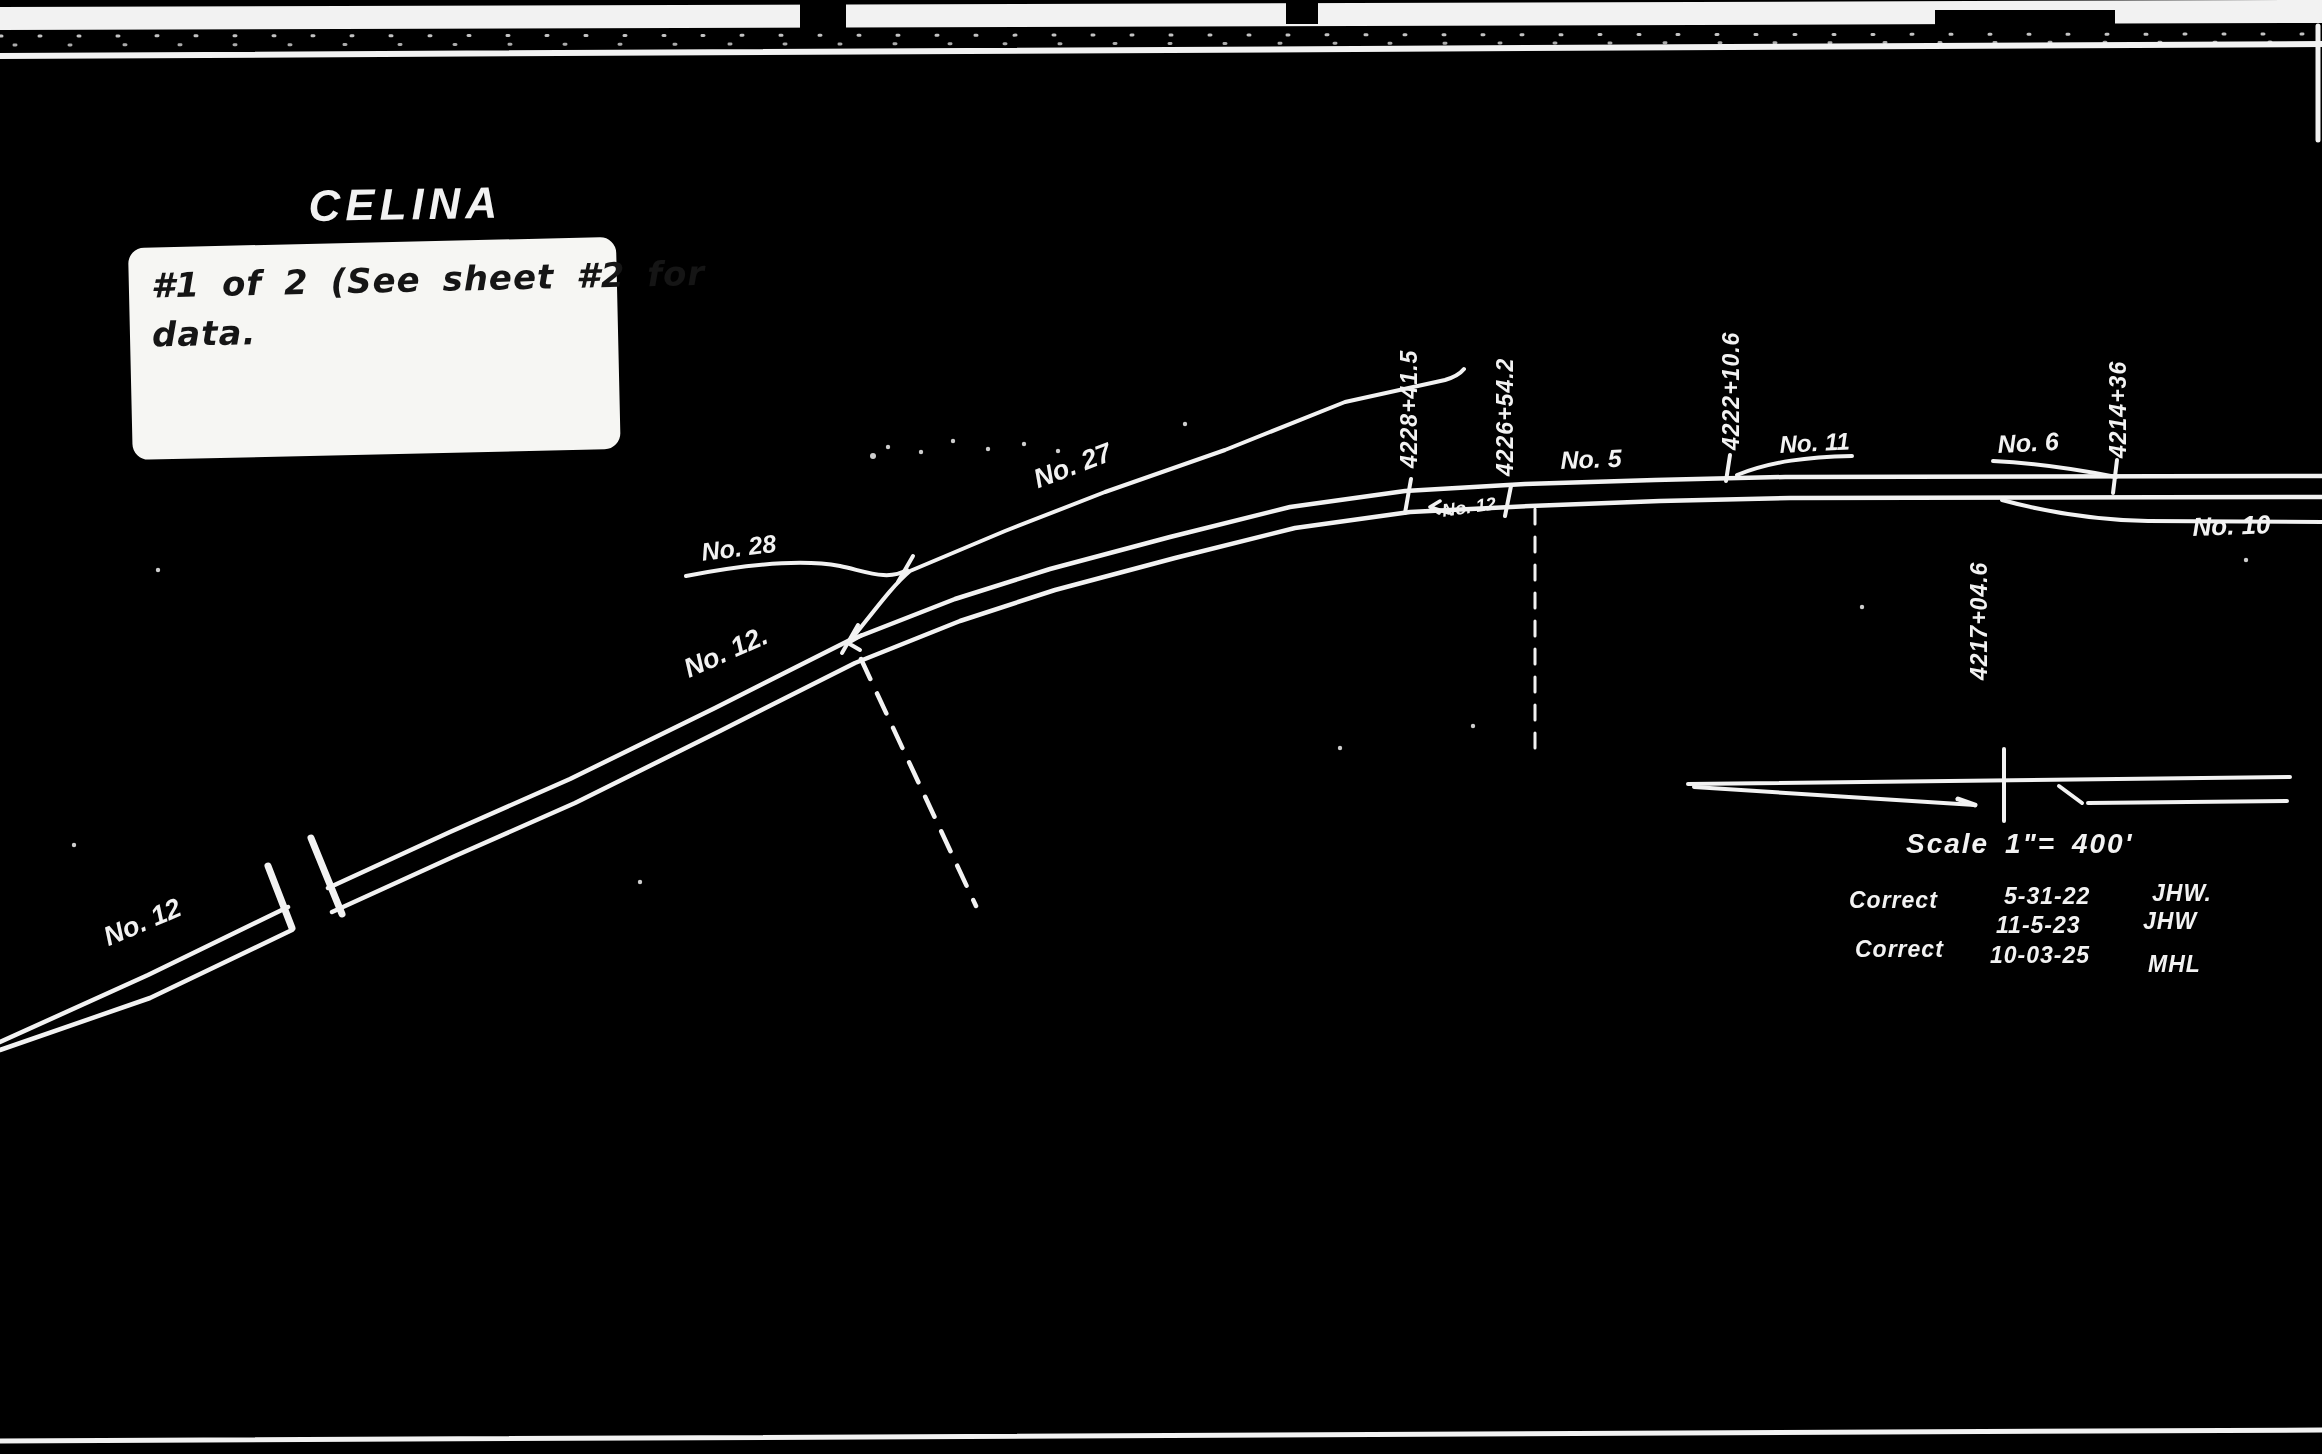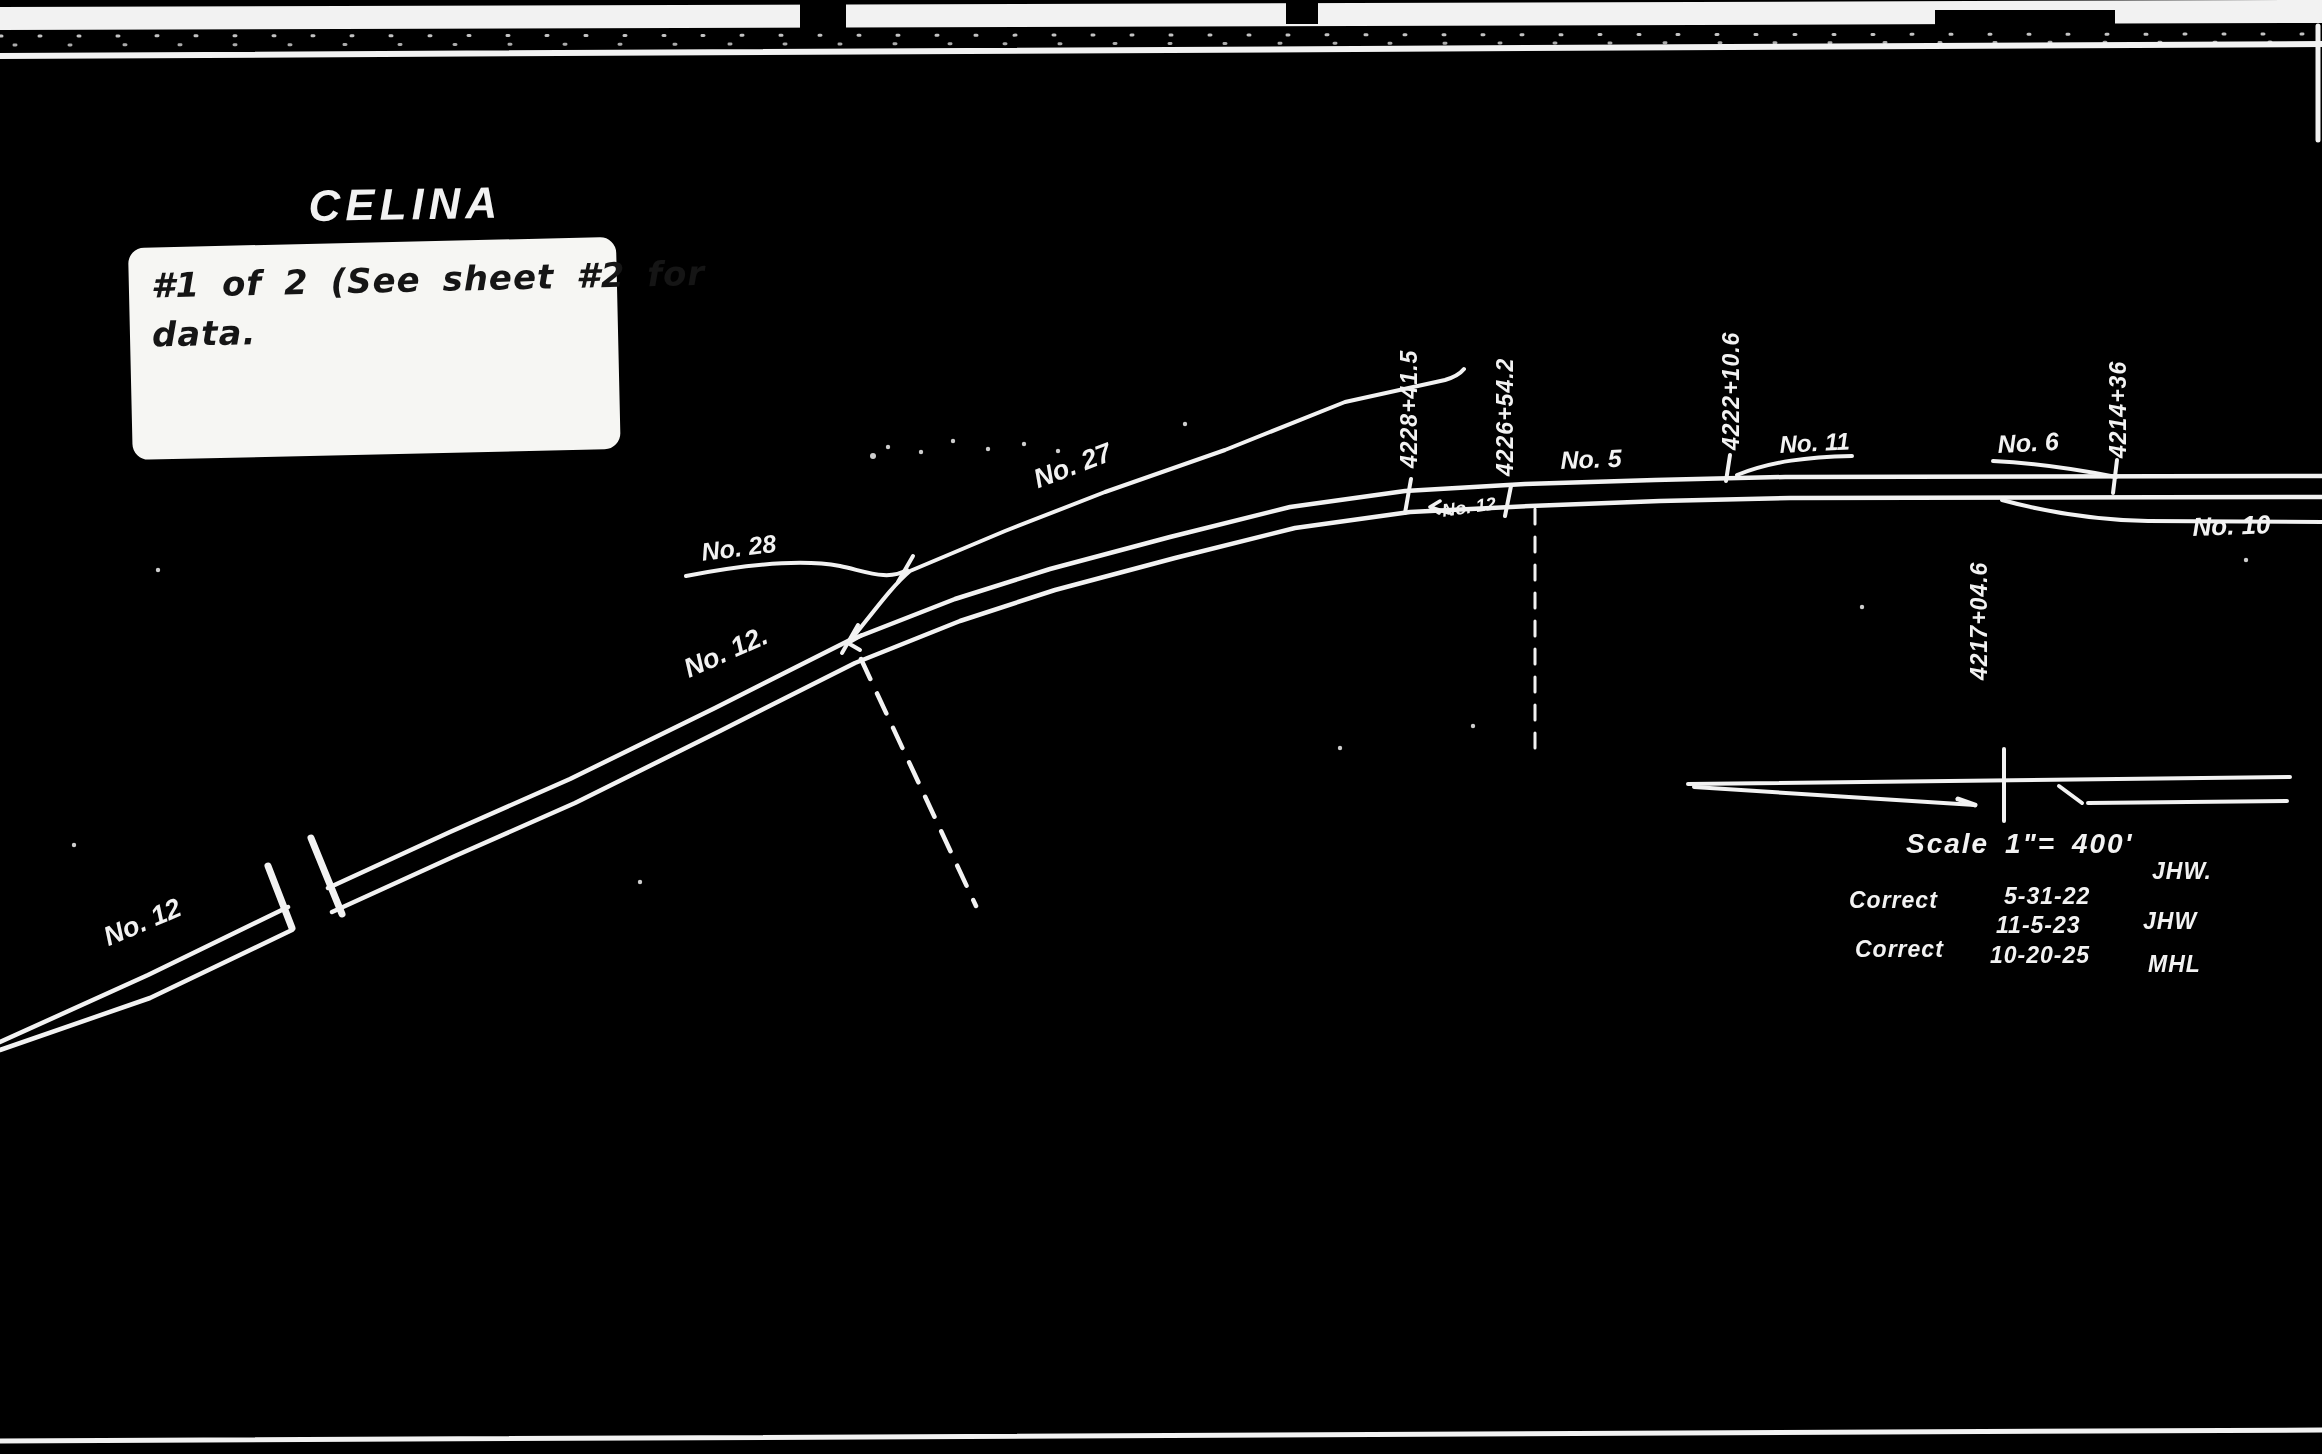--- a/index.html
+++ b/index.html
@@ -130,20 +130,20 @@
   <div class="lbl station" style="left:1398px;top:468px">4228+41.5</div>
   <div class="lbl station" style="left:1494px;top:476px">4226+54.2</div>
   <div class="lbl station" style="left:1720px;top:450px">4222+10.6</div>
   <div class="lbl station" style="left:2107px;top:458px">4214+36</div>
   <div class="lbl station" style="left:1968px;top:680px">4217+04.6</div>
 
   <div class="lbl scale-lbl" style="left:1906px;top:830px">Scale 1"= 400'</div>
 
   <div class="lbl corr" style="left:1849px;top:889px">Correct</div>
   <div class="lbl corr" style="left:2004px;top:885px">5-31-22</div>
-  <div class="lbl corr" style="left:2152px;top:860px">JHW.</div>
+  <div class="lbl corr" style="left:2152px;top:882px">JHW.</div>
   <div class="lbl corr" style="left:1996px;top:914px">11-5-23</div>
   <div class="lbl corr" style="left:2143px;top:910px">JHW</div>
   <div class="lbl corr" style="left:1855px;top:938px">Correct</div>
-  <div class="lbl corr" style="left:1990px;top:944px">10-20-25</div>
+  <div class="lbl corr" style="left:1990px;top:944px">10-03-25</div>
   <div class="lbl corr" style="left:2148px;top:953px">MHL</div>
 
 </div>
 
 </body></html>

